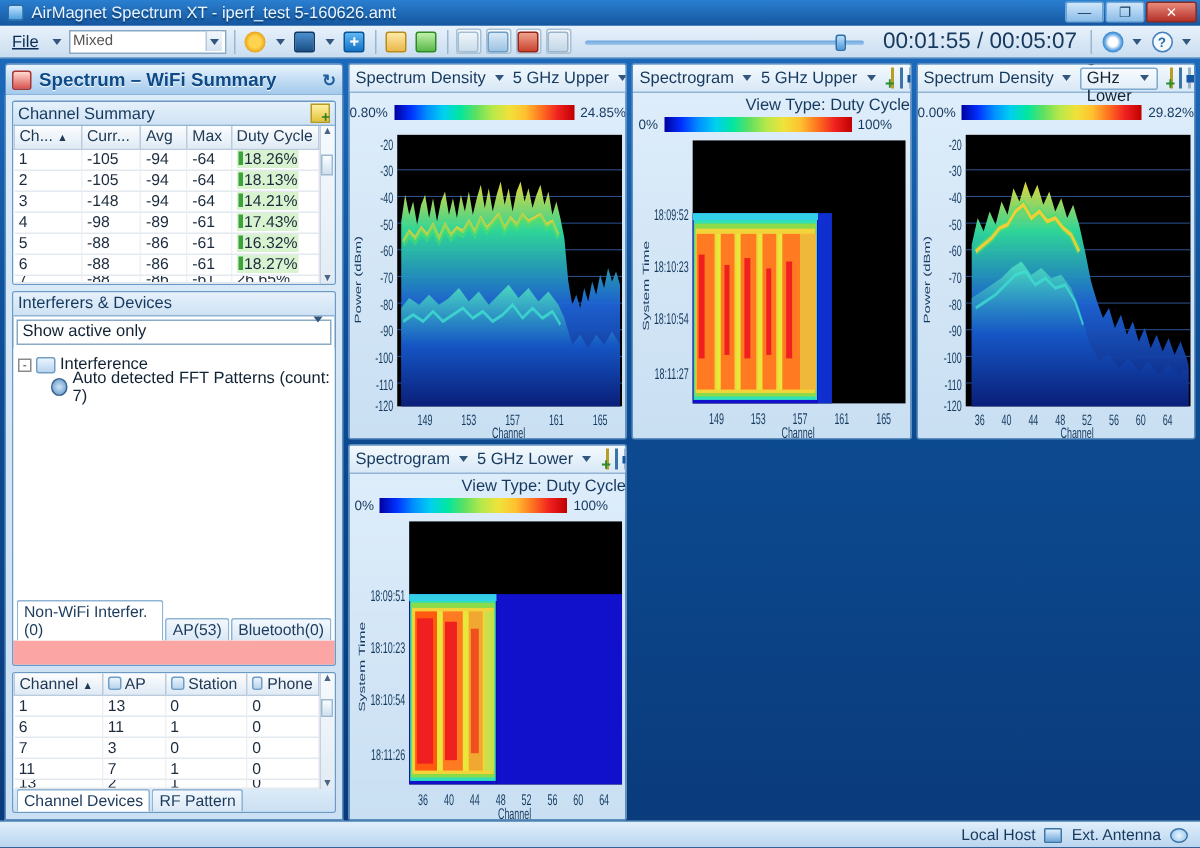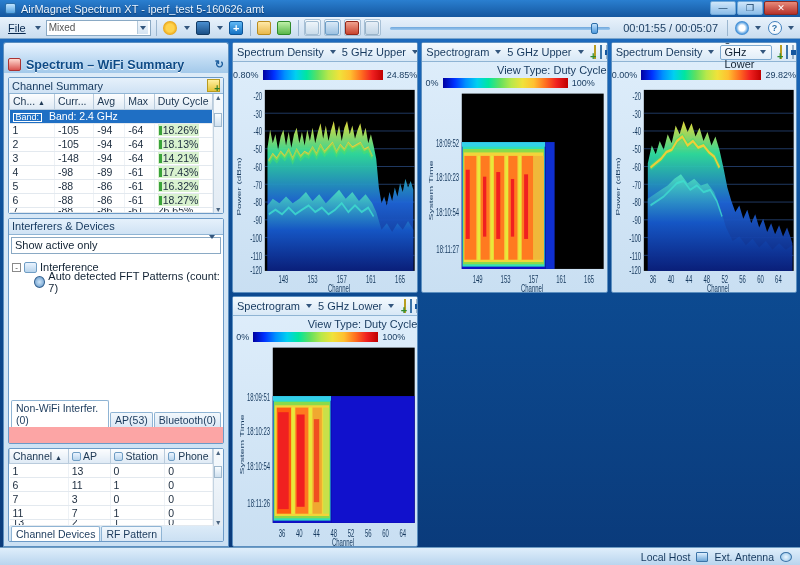--- a/index.html
+++ b/index.html
@@ -73,33 +73,33 @@
   .ic-green { background:linear-gradient(#bff0a8,#59b84a); border:1px solid #2f8a2a; }
   .ic-play { background:linear-gradient(#eef5fa,#cadcea); border:1px solid #a3bdd2; }
   .ic-pause { background:linear-gradient(#d9e9f7,#9dc2e2); border:1px solid #6d9ec6; }
   .ic-stop { background:linear-gradient(#f0a28e,#c9442e); border:1px solid #93281a; }
   .ic-rec { background:linear-gradient(#e7eff7,#c3d6e6); border:1px solid #9ab4c9; }
   .slider { flex:1; height:16px; position:relative; margin:0 6px; min-width:60px;}
   .slider .track { position:absolute; top:7px; left:0; right:0; height:3px;
     background:linear-gradient(#6ea7dc,#9cc8ee); border-radius:2px;}
   .slider .knob { position:absolute; top:3px; right:12px; width:7px; height:11px;
     background:linear-gradient(#bfe0fb,#4f9ade); border:1px solid #2c6ea8; border-radius:2px;}
-  .timetext { font-size:11px; color:#16395e; white-space:nowrap; padding:0 4px;}
+  .timetext { font-size:15px; color:#16395e; white-space:nowrap; padding:0 4px;}
   .ic-clock { background:radial-gradient(circle,#fff 30%,#4f9ade 60%,#15579f); border-radius:50%;}
   .ic-help { border:1.5px solid #3f7fbd; border-radius:50%; color:#2b6ea8; font-size:9px;
     display:flex;align-items:center;justify-content:center; background:#f4f9fd; font-weight:bold;}
 
   
   .body-area { display:flex; height:calc(565px - 17px - 22px - 18px); padding:3px 3px 0 3px; gap:3px;}
   
   .leftpanel { width:226px; display:flex; flex-direction:column; gap:0; }
   .lp-header {
     height:21px; background:linear-gradient(#eaf4ff,#bcd9f2 60%,#a3c9ea);
     border:1px solid #5c8fc0; border-bottom:none; border-radius:3px 3px 0 0;
-    display:flex; align-items:flex-start; padding:15px 4px; gap:5px;
+    display:flex; align-items:center; padding:0 4px; gap:5px;
   }
   .lp-header .hicon { width:13px;height:13px; background:linear-gradient(#ffd9d0,#d9534f);
     border:1px solid #a33; border-radius:2px; }
   .lp-title { font-weight:bold; font-size:12.5px; color:#0d4a86; flex:1;
      text-shadow:0 1px 0 #fff; }
   .lp-refresh { font-size:11px; color:#1f5f9e; font-weight:bold; }
   .lp-inner { flex:1; background:linear-gradient(#dcebf8,#cbe0f3);
      border:1px solid #5c8fc0; border-top:none; padding:4px; display:flex;
      flex-direction:column; gap:4px; overflow:hidden;}
   .gbox { border:1px solid #6c9ac7; background:#fff; border-radius:2px; }
@@ -291,27 +291,20 @@
               <thead>
                   <tr>
                 <th style="width:46px"><span>Ch...</span> <span style="font-size:7px">▲</span></th>
                 <th style="width:40px">Curr...</th>
                 <th style="width:32px">Avg</th>
                 <th style="width:30px">Max</th>
                 <th>Duty Cycle</th>
               </tr>
                 </thead>
               <tbody>
-                <tr class="band-row">
-                  <td colspan="5">
-                    <span class="expander" style="width:auto;padding:0 2px;border:1px solid #fff;">Band:</span>
-                    <span>Band:</span>
-                    <span>2.4 GHz</span>
-                  </td>
-                </tr>
                 <tr>
                   <td>1</td>
                   <td>-105</td>
                   <td>-94</td>
                   <td>-64</td>
                   <td><span class="duty"><span class="bar"></span><span>18.26%</span></span></td>
                 </tr>
                 <tr>
                   <td>2</td>
                   <td>-105</td>

